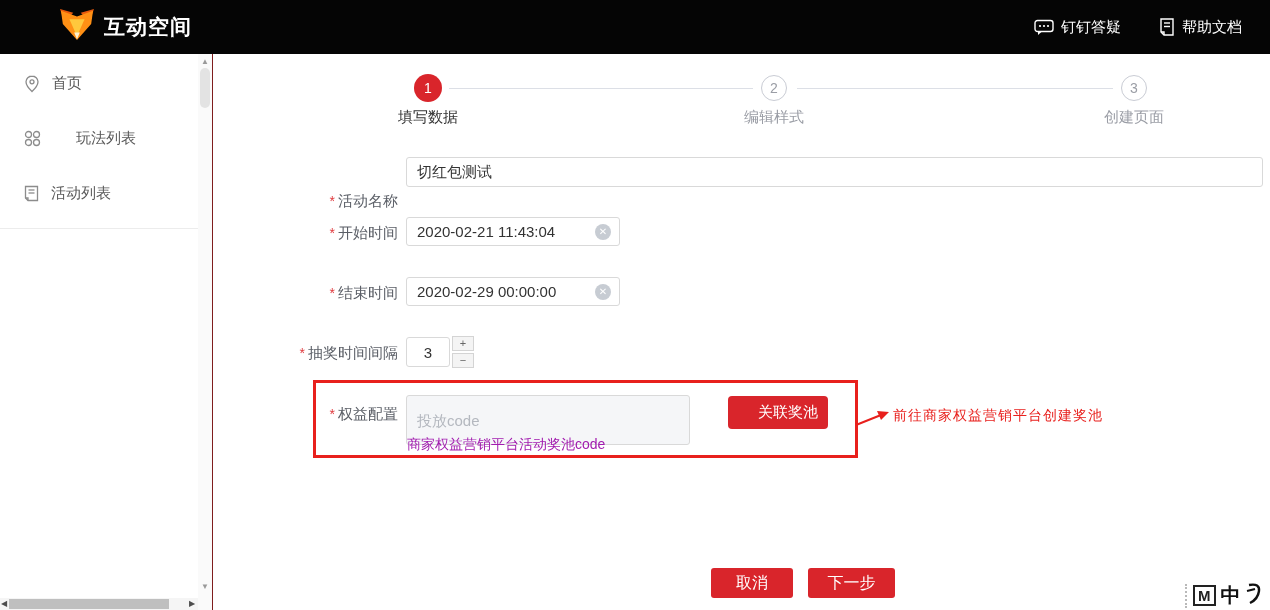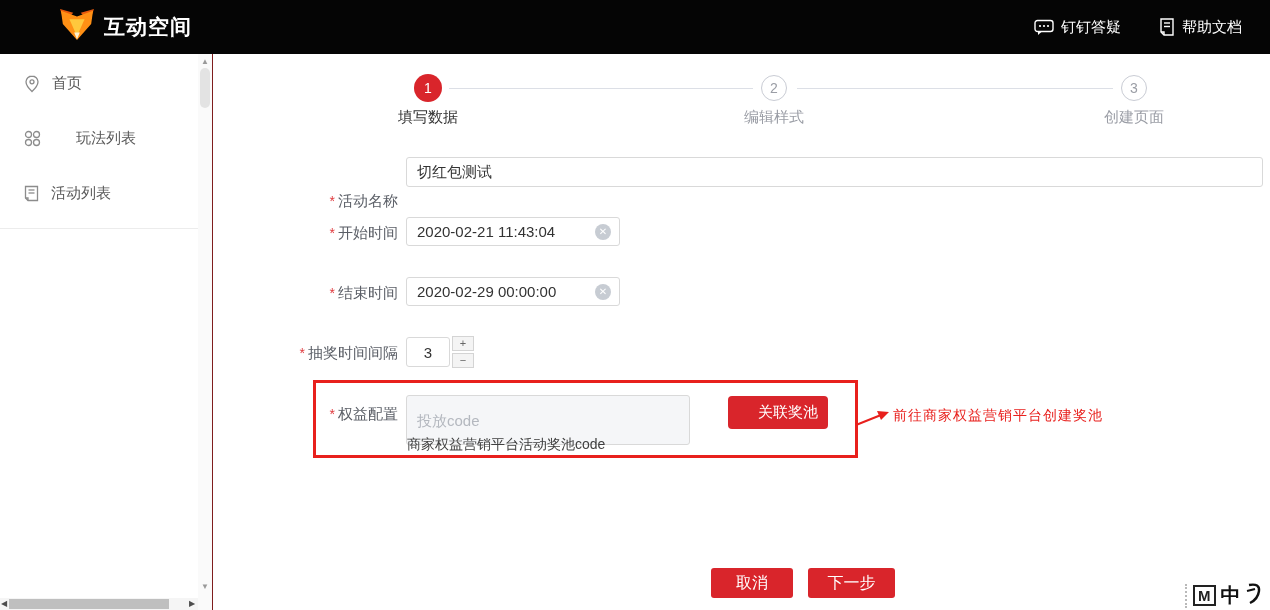--- a/index.html
+++ b/index.html
@@ -78,21 +78,21 @@
   .stepper-btns { position:absolute; left:452px; top:336px; width:22px; height:32px; }
   .stepper-btn { width:22px; height:15px; border:1px solid #d4d4d4; background:#f4f4f4; color:#666;
                  font-size:11px; line-height:13px; text-align:center; cursor:pointer; }
   .stepper-btn.minus { margin-top:2px; }
 
   .inp-benefit { left:406px; top:395px; width:284px; height:50px; background:#f5f6f8; }
   .inp-benefit::placeholder { color:#b4b8bf; }
   .link-pool-btn { position:absolute; left:728px; top:396px; width:100px; height:33px; background:#d9252b; color:#fff;
                    border:none; border-radius:4px; font-size:15px; cursor:pointer;
                    font-family:"Liberation Sans","DejaVu Sans",sans-serif;padding-left:20px; }
-  .helper-text { position:absolute; left:407px; top:436px; font-size:14px; color:#404040; }
+  .helper-text { position:absolute; left:407px; top:436px; font-size:14px; color:#a21caf; }
 
   
   .anno-rect { position:absolute; left:313px; top:380px; width:545px; height:78px; border:3px solid #e8201d; pointer-events:none; }
   .anno-arrow { position:absolute; left:855px; top:403px; pointer-events:none; }
   .anno-text { position:absolute; left:893px; top:407px; font-size:14px; color:#e8201d;
                font-family:"Liberation Serif","DejaVu Serif",serif; letter-spacing:1px; white-space:nowrap; }
 
   
   .btn { position:absolute; top:568px; height:30px; background:#d9252b; color:#fff; border:none; border-radius:3px;
          font-size:16px; cursor:pointer; font-family:"Liberation Sans","DejaVu Sans",sans-serif;margin-left:32px; }

